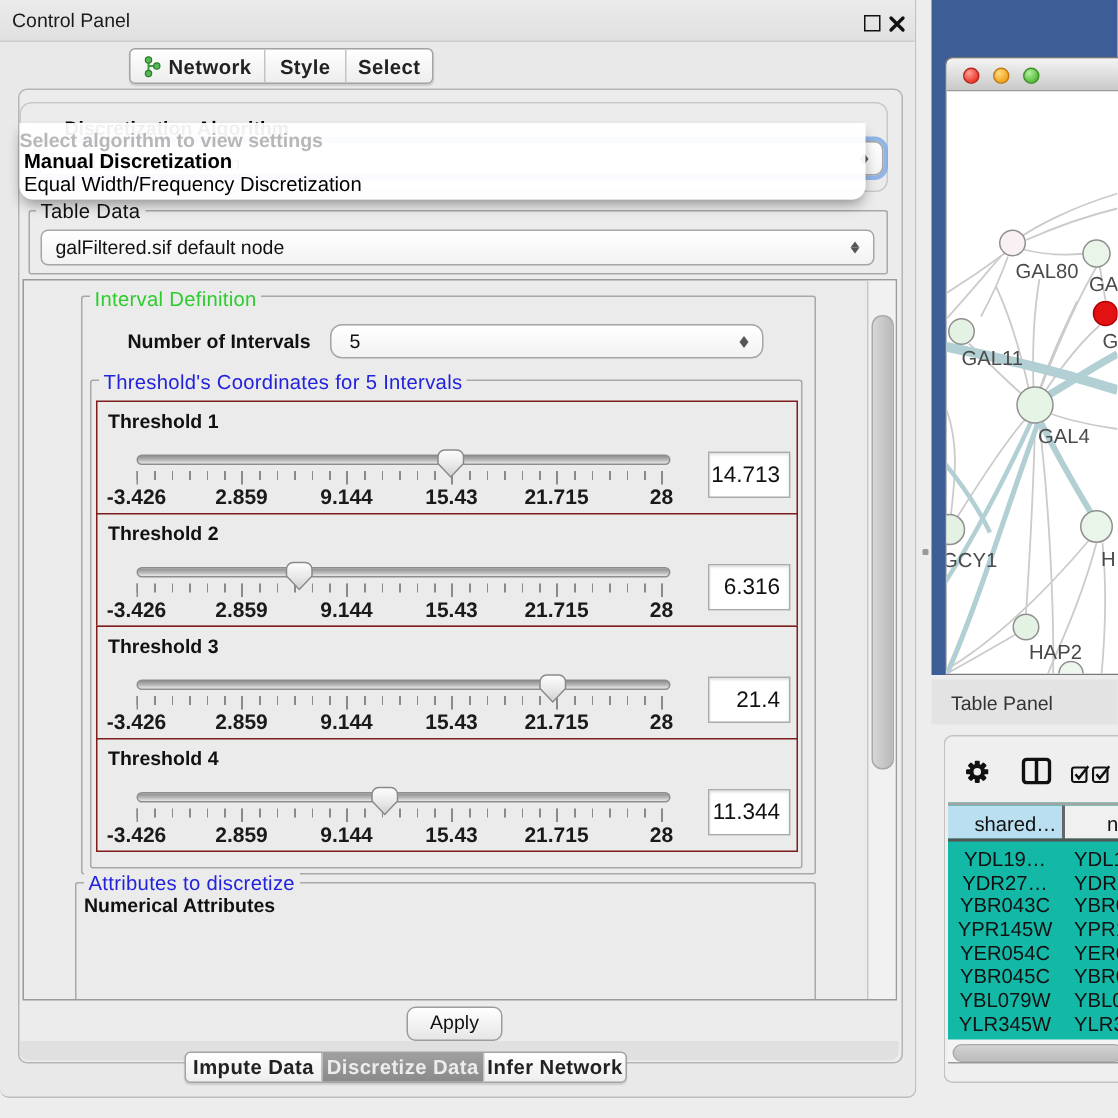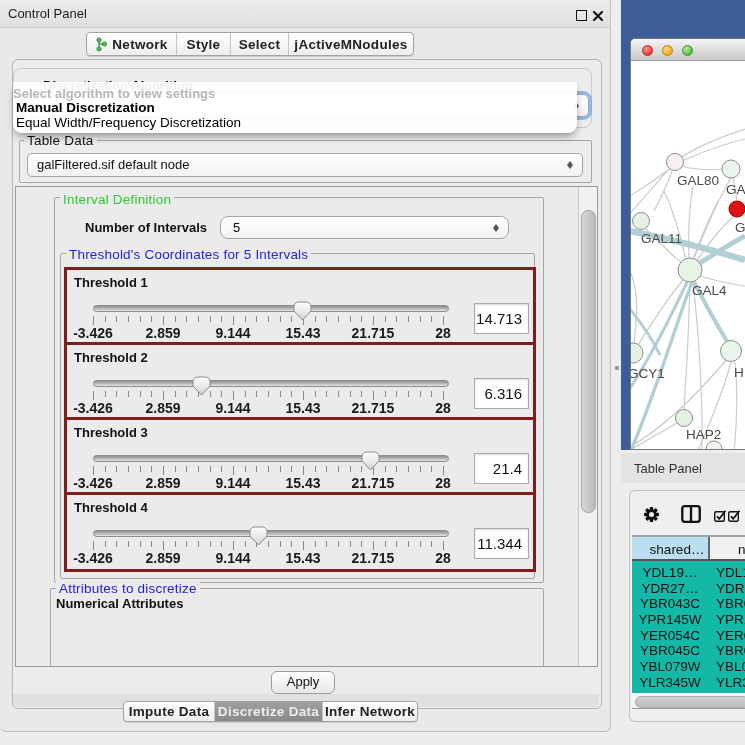--- a/index.html
+++ b/index.html
@@ -21,21 +21,21 @@
 #panelband{left:13px;top:694px;width:586px;height:13px;background:#e0e0e0;border-radius:0 0 6px 6px;}
 .gtitle{font-size:13.5px;background:#ececec;padding:0 3px;letter-spacing:0.2px;}
 .group{border:1px solid #a8a8a8;border-radius:2px;}
 .combo{background:linear-gradient(#ffffff,#f2f2f2);border:1px solid #a6a6a6;border-radius:5px;
 font-size:13px;color:#111;}
 .arr{position:absolute;right:7px;top:50%;width:9px;height:14px;margin-top:-7px;}
 .arr:before{content:"";position:absolute;left:1px;top:0;border:3.5px solid transparent;
 border-bottom:4.5px solid #555;}
 .arr:after{content:"";position:absolute;left:1px;bottom:0;border:3.5px solid transparent;
 border-top:4.5px solid #555;}
-.tpanel{left:48px;width:466px;height:74px;border:3px solid #7f1d1d;background:#ebebeb;}
+.tpanel{left:48px;width:466px;height:74px;border:1px solid #7f1d1d;background:#ebebeb;}
 .tpanel .tt{position:absolute;left:7px;top:5px;font-size:13px;font-weight:bold;color:#111;}
 .track{position:absolute;left:26px;top:35px;width:354px;height:5px;background:linear-gradient(#8f8f8f,#b9b9b9 55%,#e8e8e8);
 border:1px solid #8d8d8d;border-radius:4px;}
 .ticks{position:absolute;left:26px;top:46px;width:352px;height:6px;
 background:repeating-linear-gradient(90deg,#8a8a8a 0 1px,transparent 1px 11.667px);}
 .ticks2{position:absolute;left:26px;top:46px;width:352px;height:9px;
 background:repeating-linear-gradient(90deg,#8a8a8a 0 1px,transparent 1px 70px);}
 .tl{position:absolute;top:55px;font-size:14px;font-weight:bold;color:#1a1a1a;transform:translateX(-50%);}
 .vbox{position:absolute;left:407px;top:33px;width:47px;height:29px;background:#ffffff;
 border:1px solid #ababab;box-shadow:inset 0 1px 2px rgba(0,0,0,0.15);
@@ -61,21 +61,20 @@
 
 <div class="seg abs" style="left:86px;top:32px;height:22px;">
  <div class="s" style="width:89px;"><svg width="13" height="15" viewBox="0 0 13 15" style="margin-right:4px">
         <path d="M4 3 L4 12 M4 7 L9 7" stroke="#3c9e3c" stroke-width="1.4" fill="none"></path>
         <circle cx="4" cy="3" r="2.1" fill="#55b855" stroke="#2c7e2c" stroke-width="0.8"></circle>
         <circle cx="4" cy="12" r="2.1" fill="#55b855" stroke="#2c7e2c" stroke-width="0.8"></circle>
         <circle cx="9.5" cy="7" r="2.1" fill="#55b855" stroke="#2c7e2c" stroke-width="0.8"></circle>
       </svg>Network</div>
  <div class="s" style="width:53px;">Style</div>
  <div class="s" style="width:57px;">Select</div>
- <div class="s" style="width:124px;">jActiveMNodules</div>
 </div>
 
 <div class="abs" style="left:13px;top:68px;width:577px;height:58px;border:1px solid #c9c9c9;border-radius:8px;"></div>
 <span class="abs b" style="left:40px;top:78px;font-size:13px;color:#000;background:#ececec;padding:0 3px;">Discretization Algorithm</span>
 <div class="abs combo" style="left:25px;top:94px;width:562px;height:21px;border-radius:6px;
 box-shadow:0 0 0 3px rgba(115,163,230,0.75);">
     <span class="abs" style="left:10px;top:6px;color:#555;">Manual Discretization</span>
     <span class="arr"></span>
   </div>
 

